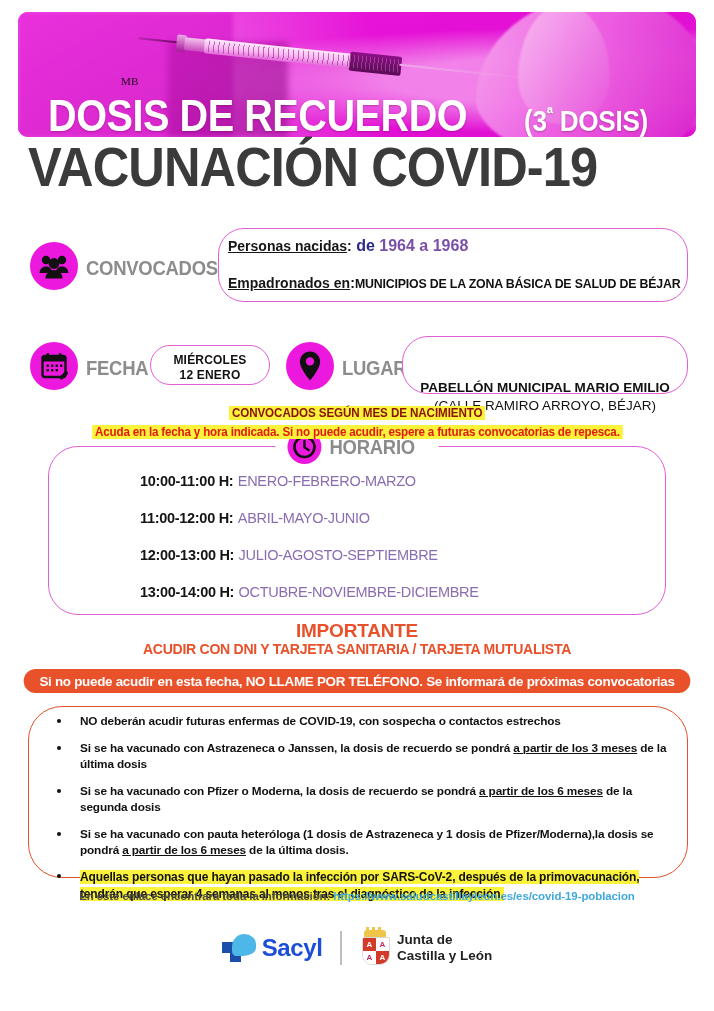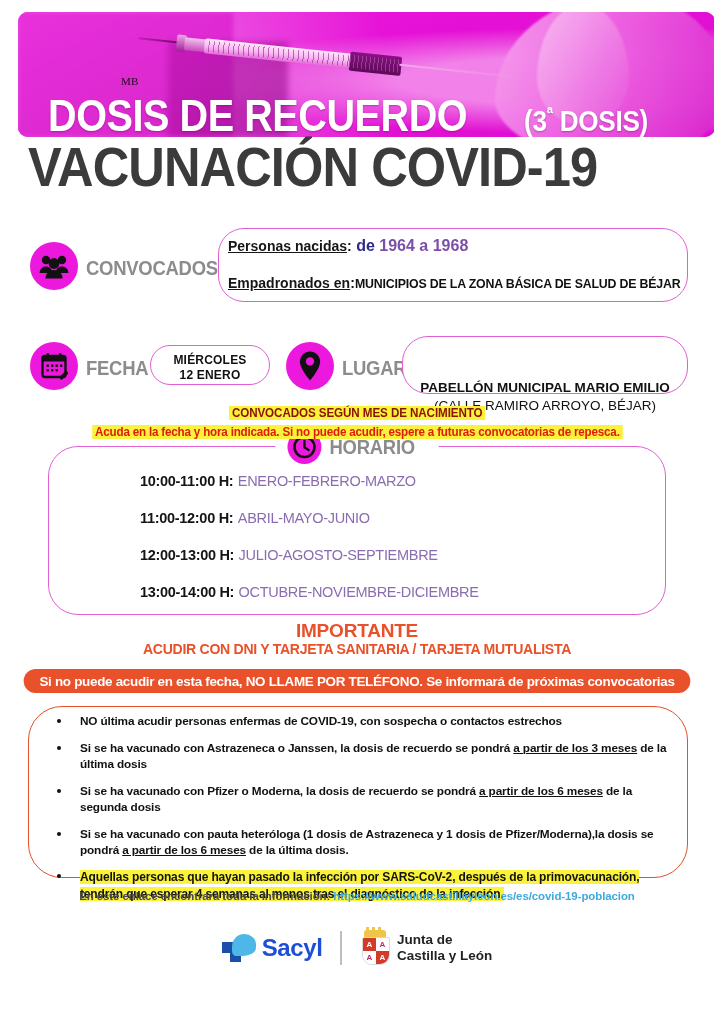--- a/index.html
+++ b/index.html
@@ -10,21 +10,20 @@
     overflow:hidden;
     position:relative;
   }
   .poster{position:relative;width:714px;height:1011px;}
 
   
   .hero{
     position:absolute;left:18px;top:12px;width:678px;height:125px;
     border-radius:10px;overflow:hidden;
     background:#ed17dd;
-    padding-left:19px;
   }
   .hero-photo{position:absolute;inset:0;overflow:hidden;}
   
   .ph-bg{position:absolute;inset:0;
     background:
       radial-gradient(circle at 14% 85%, rgba(236,120,228,.55) 0 22%, rgba(0,0,0,0) 46%),
       radial-gradient(ellipse at 86% 55%, rgba(247,168,240,.75) 0 26%, rgba(0,0,0,0) 55%),
       linear-gradient(160deg,#f024e2 0%,#e510d6 45%,#dc0fcf 100%);
   }
   .ph-hand{position:absolute;right:-10px;top:-18px;width:230px;height:170px;
@@ -353,21 +352,21 @@
       </div>
     </div>
   </div>
 
   <div class="imp-title">IMPORTANTE</div>
   <div class="imp-sub">ACUDIR CON DNI Y TARJETA SANITARIA / TARJETA MUTUALISTA</div>
   <div class="imp-pill">Si no puede acudir en esta fecha, NO LLAME POR TELÉFONO. Se informará de próximas convocatorias</div>
 
   <div class="bul-box"></div>
   <div class="bullets">
-      <div class="bullet"><span>NO última acudir personas enfermas de COVID-19, con sospecha o contactos estrechos</span></div>
+      <div class="bullet"><span>NO deberán acudir futuras enfermas de COVID-19, con sospecha o contactos estrechos</span></div>
       <div class="bullet"><span>Si se ha vacunado con Astrazeneca o Janssen, la dosis de recuerdo se pondrá </span><span style="text-decoration: underline;">a partir de los 3 meses</span><span> de la última dosis</span></div>
       <div class="bullet"><span>Si se ha vacunado con Pfizer o Moderna, la dosis de recuerdo se pondrá </span><span style="text-decoration: underline;">a partir de los 6 meses</span><span> de la segunda dosis</span></div>
       <div class="bullet"><span>Si se ha vacunado con pauta heteróloga (1 dosis de Astrazeneca y 1 dosis de Pfizer/Moderna),la dosis se pondrá </span><span style="text-decoration: underline;">a partir de los 6 meses</span><span> de la última dosis.</span></div>
       <div class="bullet yellow"><span class="hl">Aquellas personas que hayan pasado la infección por SARS-CoV-2, después de la primovacunación, tendrán que esperar 4 semanas al menos tras el diagnóstico de la infección.</span></div>
     </div>
 
   <div class="link-line">
     <span>En este enlace encontrará toda la información:</span>
     <span class="url">https://www.saludcastillayleon.es/es/covid-19-poblacion</span>
   </div>

